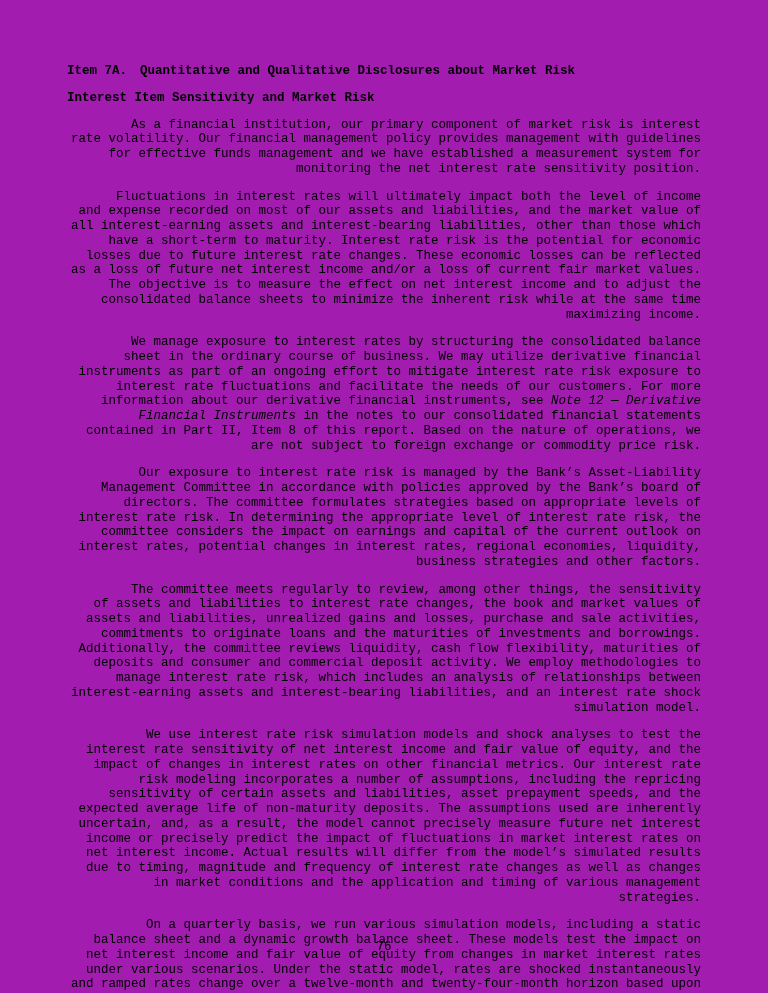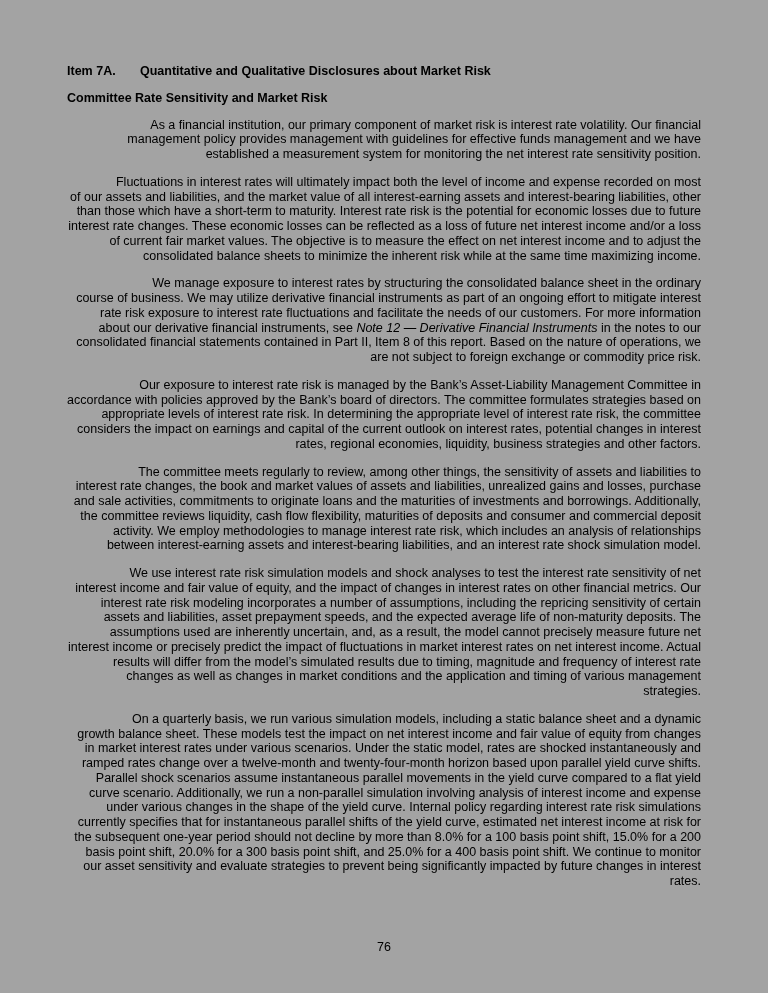--- a/index.html
+++ b/index.html
@@ -1,23 +1,23 @@
 <!DOCTYPE html>
 <html><head>
 <meta charset="utf-8">
 <style>
   * { margin: 0; padding: 0; box-sizing: border-box; }
   html, body { background: #ffffff; }
   .page {
     position: relative;
     width: 768px;
     height: 993px;
-    background: #a3a3a3;
+    background: #a21caf;
     color: #000000;
-    font-family: Liberation Sans, sans-serif;
+    font-family: Liberation Mono, monospace;
     font-size: 12.5px;
     line-height: 14.75px;
     overflow: hidden;
   }
   .content {
     position: absolute;
     top: 64px;
     left: 67px;
     width: 634px;
   }
@@ -48,21 +48,21 @@
   }
 </style>
 </head>
 <body>
 
 <div class="page">
   <div class="content">
 
     <div class="item-heading"><span class="item-label">Item 7A.</span><span>Quantitative and Qualitative Disclosures about Market Risk</span></div>
 
-    <div class="section-heading">Committee Rate Sensitivity and Market Risk</div>
+    <div class="section-heading">Interest Item Sensitivity and Market Risk</div>
 
     <p class="body-para">As a financial institution, our primary component of market risk is interest rate volatility. Our financial management policy provides management with guidelines for effective funds management and we have established a measurement system for monitoring the net interest rate sensitivity position.</p>
 
     <p class="body-para">Fluctuations in interest rates will ultimately impact both the level of income and expense recorded on most of our assets and liabilities, and the market value of all interest-earning assets and interest-bearing liabilities, other than those which have a short-term to maturity. Interest rate risk is the potential for economic losses due to future interest rate changes. These economic losses can be reflected as a loss of future net interest income and/or a loss of current fair market values. The objective is to measure the effect on net interest income and to adjust the consolidated balance sheets to minimize the inherent risk while at the same time maximizing income.</p>
 
     <p class="body-para"><span>We manage exposure to interest rates by structuring the consolidated balance sheet in the ordinary course of business. We may utilize derivative financial instruments as part of an ongoing effort to mitigate interest rate risk exposure to interest rate fluctuations and facilitate the needs of our customers. For more information about our derivative financial instruments, see </span><span class="italic">Note 12 — Derivative Financial Instruments</span><span> in the notes to our consolidated financial statements contained in Part II, Item 8 of this report. Based on the nature of operations, we are not subject to foreign exchange or commodity price risk.</span></p>
 
     <p class="body-para">Our exposure to interest rate risk is managed by the Bank’s Asset-Liability Management Committee in accordance with policies approved by the Bank’s board of directors. The committee formulates strategies based on appropriate levels of interest rate risk. In determining the appropriate level of interest rate risk, the committee considers the impact on earnings and capital of the current outlook on interest rates, potential changes in interest rates, regional economies, liquidity, business strategies and other factors.</p>
 
     <p class="body-para">The committee meets regularly to review, among other things, the sensitivity of assets and liabilities to interest rate changes, the book and market values of assets and liabilities, unrealized gains and losses, purchase and sale activities, commitments to originate loans and the maturities of investments and borrowings. Additionally, the committee reviews liquidity, cash flow flexibility, maturities of deposits and consumer and commercial deposit activity. We employ methodologies to manage interest rate risk, which includes an analysis of relationships between interest-earning assets and interest-bearing liabilities, and an interest rate shock simulation model.</p>

